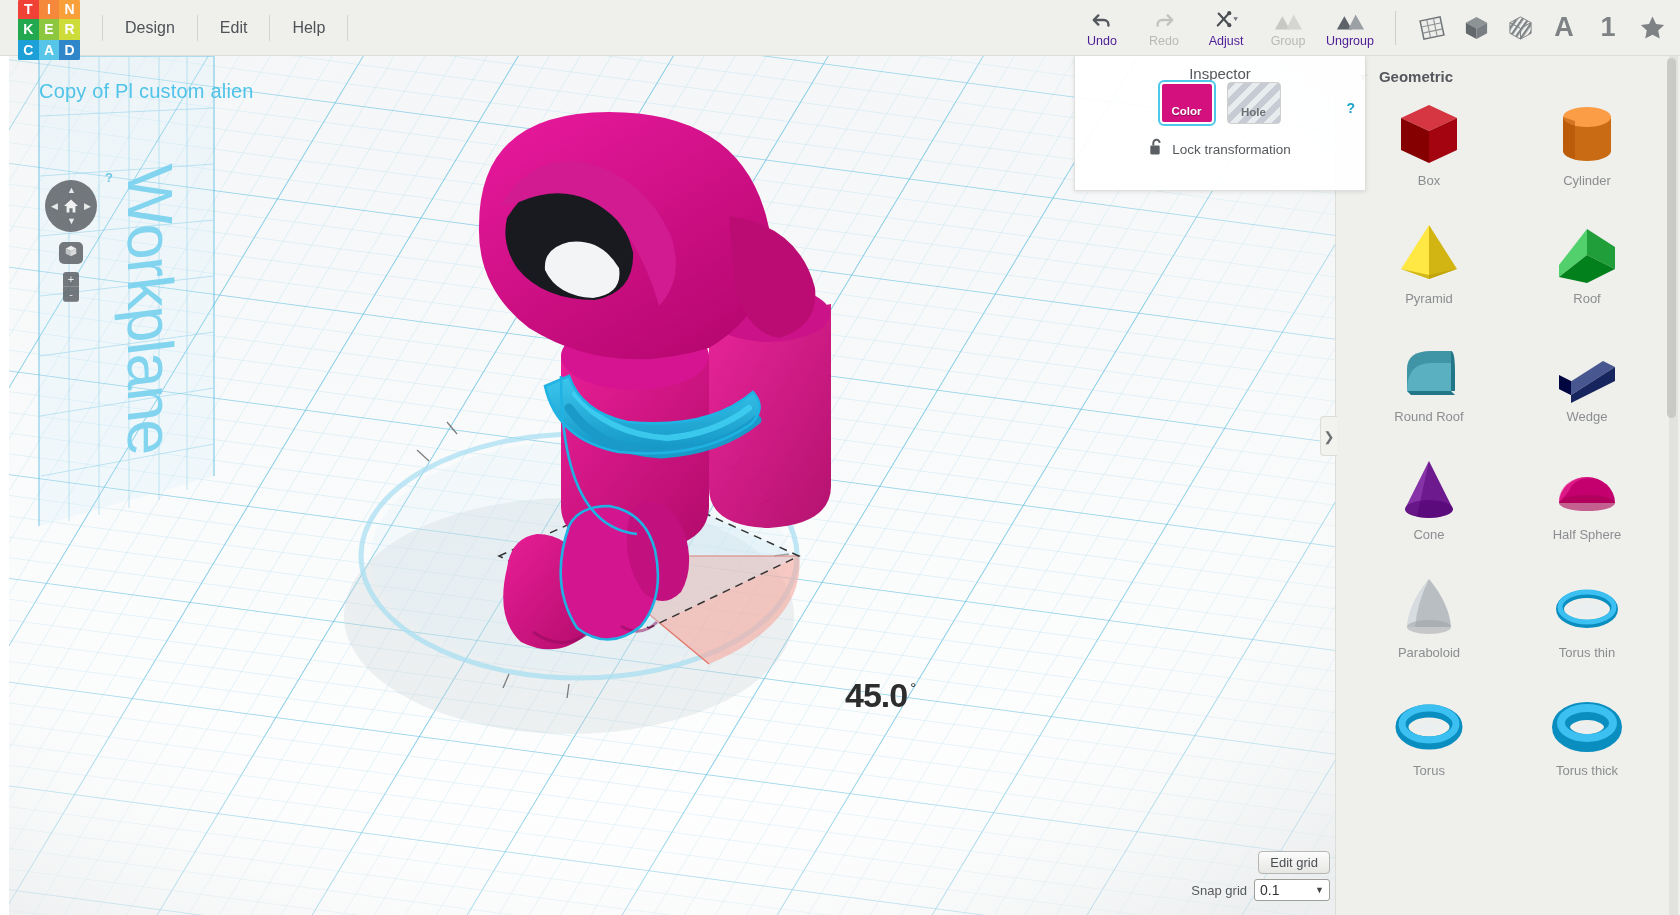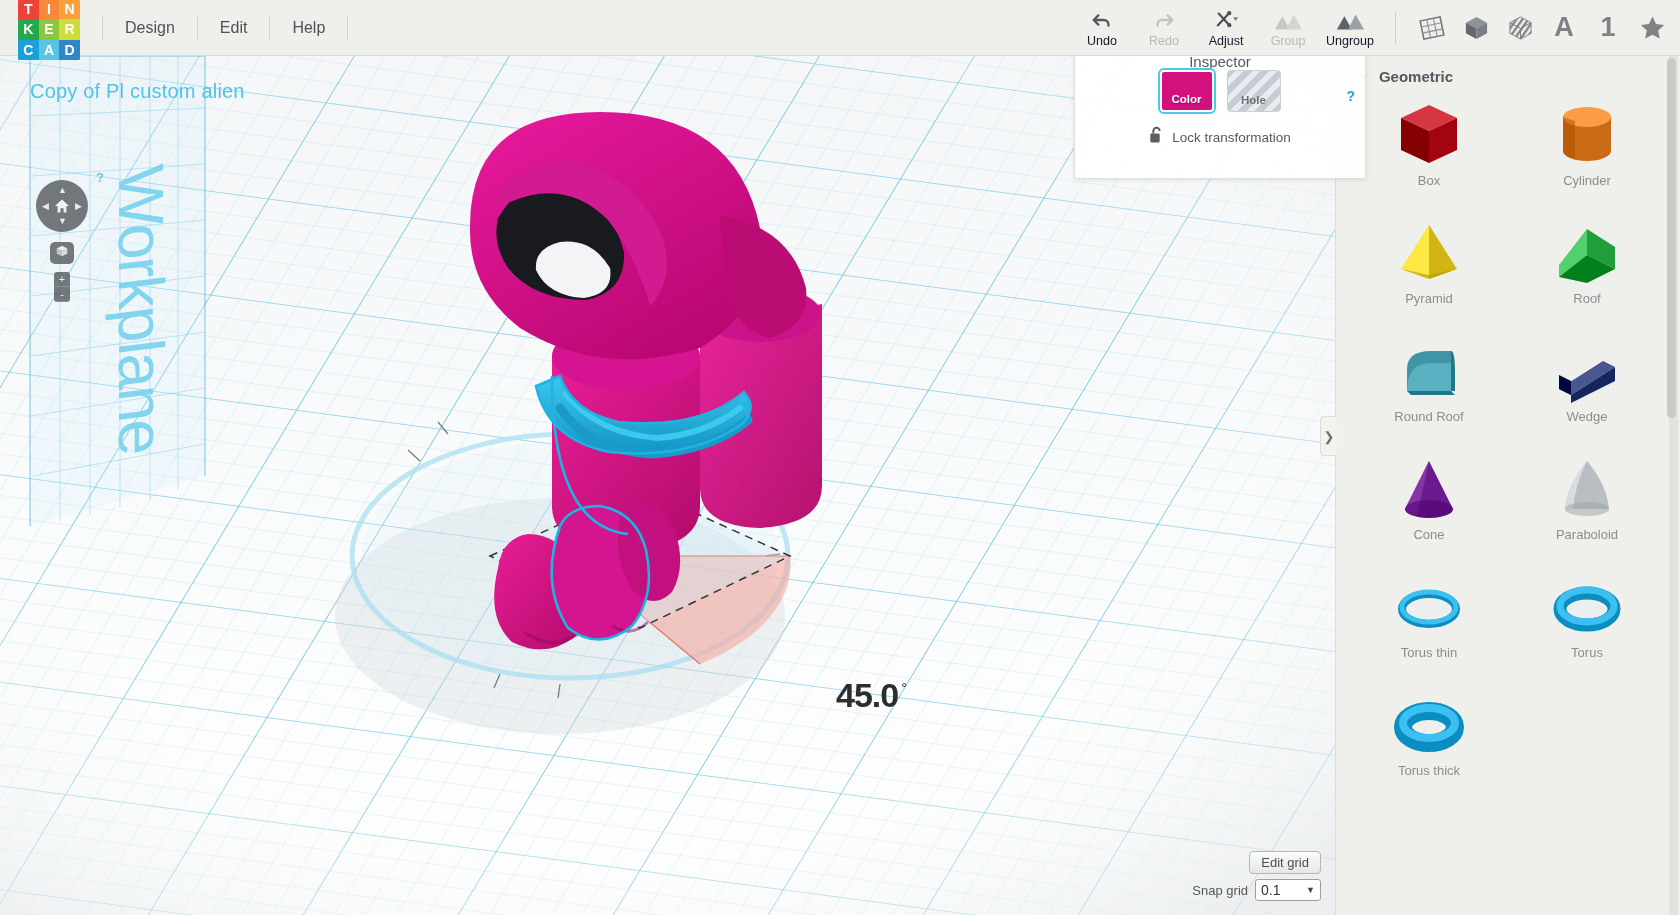--- a/index.html
+++ b/index.html
@@ -30,29 +30,29 @@
     padding:0 22px; font-size:16px; color:#4e5257; height:26px;
     display:flex; align-items:center; border-right:1px solid #d3d3cf; cursor:default;
   }
   .menu-item:first-child { border-left:1px solid #d3d3cf; }
   #toolbar-right { margin-left:auto; display:flex; align-items:center; height:100%; padding-right:6px; }
   .tool-btn {
     width:62px; height:56px; display:flex; flex-direction:column;
     align-items:center; justify-content:center; cursor:default; position:relative;
   }
   .tool-btn .ticon { height:24px; display:flex; align-items:flex-end; }
-  .tool-btn .tlabel { font-size:12.5px; margin-top:3px; color:#0f172a; }
+  .tool-btn .tlabel { font-size:12.5px; margin-top:3px; color:#4c1d95; }
   .tool-btn.disabled .tlabel { color:#b9b9b6; }
   .tbar-divider { width:1px; height:34px; background:#cfcfca; margin:0 14px; }
   .view-ico { width:44px; height:56px; display:flex; align-items:center; justify-content:center; cursor:default; }
   .view-ico.txt { font-size:27px; font-weight:bold; color:#7e8285; }
 
   
   #canvas {
-    position:absolute; left:0; top:56px; width:1335px; height:859px;
+    position:absolute; left:9px; top:56px; width:1335px; height:859px;
     overflow:hidden; background:#ffffff;
   }
   #canvas-bg { position:absolute; inset:0; }
 
   #design-title {
     position:absolute; left:30px; top:24px; font-size:20px;
     color:#4fc3e8; letter-spacing:.2px; z-index:12;
   }
 
   
@@ -104,36 +104,36 @@
     display:flex; flex-direction:column; align-items:flex-end; gap:5px;
   }
   #edit-grid-btn {
     background:linear-gradient(#fcfcfc,#e6e6e3); border:1px solid #b6b6b2;
     border-radius:4px; padding:3px 11px; font-size:13px; color:#4b4f53; cursor:default;
   }
   #snap-row { display:flex; align-items:center; gap:7px; }
   #snap-row .lbl { font-size:13px; color:#56595c; }
   #snap-select {
     background:#fff; border:1px solid #9e9e9a; border-radius:3px;
-    width:66px; height:22px; font-size:14px; color:#333;
+    width:76px; height:22px; font-size:14px; color:#333;
     display:flex; align-items:center; justify-content:space-between; padding:0 5px; cursor:default;
   }
   #snap-select .caret { font-size:9px; color:#444; }
 
   
   #panel-handle {
     position:absolute; left:1320px; top:416px; width:17px; height:40px;
     background:#f2f2ef; border:1px solid #dcdcd8; border-right:none;
     border-radius:4px 0 0 4px; display:flex; align-items:center; justify-content:center;
     color:#6c7073; font-size:13px; z-index:30; cursor:default;
   }
 
   
   #inspector {
-    position:absolute; left:1074px; top:44px; width:292px; height:135px;
+    position:absolute; left:1074px; top:56px; width:292px; height:135px;
     background:rgba(255,255,255,.93); border:1px solid #dfdfdc;
     border-top:none; box-shadow:0 1px 4px rgba(0,0,0,.10); z-index:35;
   }
   #inspector .title {
     text-align:center; font-size:15px; color:#54585c; margin-top:9px; font-weight:500;
   }
   #insp-swatches { display:flex; gap:13px; justify-content:center; margin-top:0; }
   .swatch {
     width:54px; height:42px; border-radius:4px; position:relative;
     display:flex; align-items:flex-end; justify-content:center; cursor:default;
@@ -575,20 +575,30 @@
             <path d="M38 10 L62 58 a24 9 0 0 1 -48 0 Z" fill="#6d1a8e"></path>
         <path d="M38 10 L14 58 a24 9 0 0 0 12 7 Z" fill="#9f4cc0" opacity="0.5"></path>
         <ellipse cx="38" cy="58" rx="24" ry="9" fill="#4f0070" opacity="0.55"></ellipse>
           </svg>
         </div>
         <div class="shape-name">Cone</div>
       </div>
       <div class="shape-cell">
         <div class="shape-art">
           <svg width="76" height="76" viewBox="0 0 76 76">
+            <path d="M10 52 a28 26 0 0 1 56 0 Z" fill="#c4006f"></path>
+        <path d="M20 40 a20 18 0 0 1 30 -10 a26 24 0 0 0 -40 22 Z" fill="#f632a1" opacity="0.5"></path>
+        <ellipse cx="38" cy="52" rx="28" ry="8" fill="#a60051" opacity="0.6"></ellipse>
+          </svg>
+        </div>
+        <div class="shape-name">Half Sphere</div>
+      </div>
+      <div class="shape-cell">
+        <div class="shape-art">
+          <svg width="76" height="76" viewBox="0 0 76 76">
             <path d="M38 10 Q58 34 60 58 L16 58 Q18 34 38 10 Z" fill="#b9bec2"></path>
         <path d="M38 10 Q26 34 24 58 L16 58 Q18 34 38 10 Z" fill="#ebf0f4" opacity="0.6"></path>
         <ellipse cx="38" cy="58" rx="22" ry="7" fill="#9ba0a4" opacity="0.5"></ellipse>
           </svg>
         </div>
         <div class="shape-name">Paraboloid</div>
       </div>
       <div class="shape-cell">
         <div class="shape-art">
           <svg width="76" height="76" viewBox="0 0 76 76">

